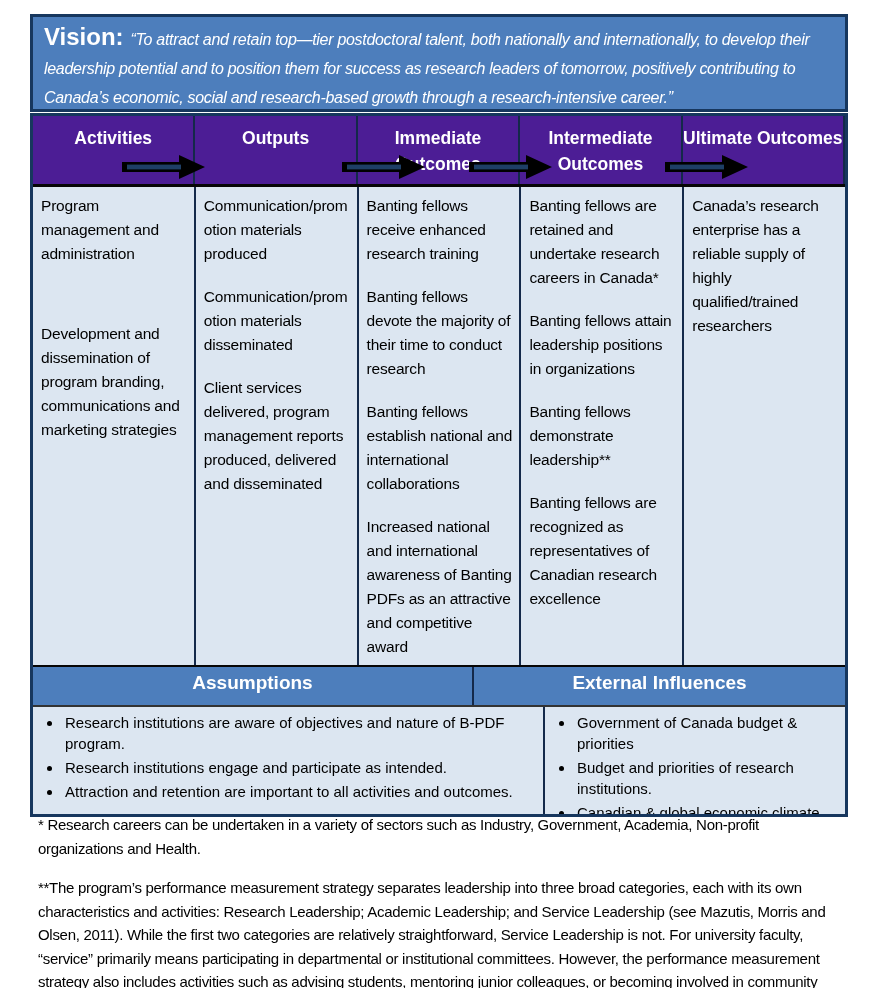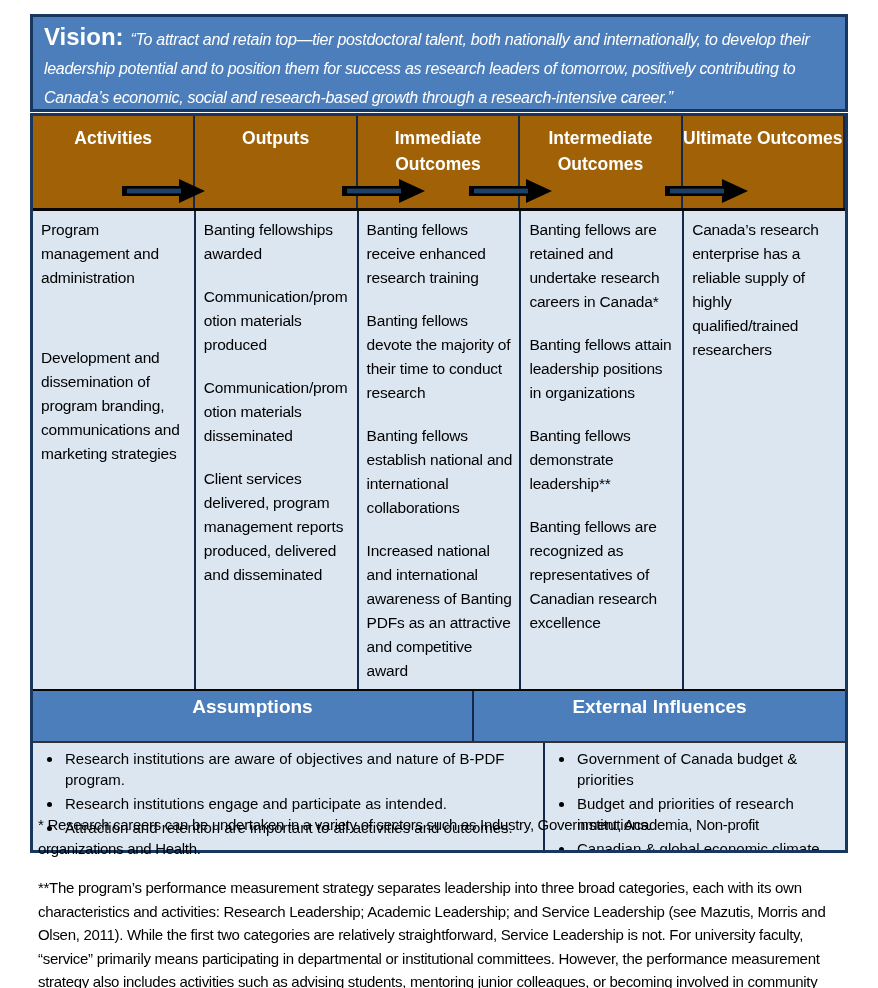--- a/index.html
+++ b/index.html
@@ -14,22 +14,22 @@
     box-sizing:border-box; height:98px; background:#4d7ebc;
     border:3px solid #17375e; padding:5px 11px 0 11px; color:#fff;
   }
   .vision p { margin:0; line-height:29px; }
   .vlabel { font-size:24px; font-weight:bold; font-style:normal; margin-right:7px; }
   .vtext  { font-size:16px; font-style:italic; letter-spacing:-0.3px; }
 
   
   .model { box-sizing:border-box; margin-top:1px; border:3px solid #17375e; }
   .header-row {
-    position:relative; display:flex; box-sizing:border-box; height:95px;
-    background:#a16207; border-bottom:3px solid #060606;
+    position:relative; display:flex; box-sizing:border-box; height:71px;
+    background:#4c1d95; border-bottom:3px solid #060606;
   }
   .hcell {
     flex:1; box-sizing:border-box; border-right:2px solid #14294a;
     color:#fff; font-weight:bold; font-size:17.5px; line-height:26px;
     text-align:center; padding-top:9px;
   }
   .hcell:last-child { border-right:none; }
   .arrow { position:absolute; bottom:2px; width:88px; height:30px; }
 
   .body-row { display:flex; background:#dce6f1; }
@@ -38,21 +38,21 @@
     min-height:430px; padding:7px 7px 6px 8px;
     font-size:15.5px; line-height:24px; letter-spacing:-0.2px;
     overflow-wrap:break-word; word-break:break-word;
   }
   .bcell:last-child { border-right:none; }
   .bcell p { margin:0 0 19px 0; }
   .bcell p:last-child { margin-bottom:0; }
   .gapcol p:first-child { margin-bottom:56px; }
   .u { text-decoration:underline; }
 
-  .bottom-headers { display:flex; box-sizing:border-box; height:52px; background:#4d7ebc; border-top:2px solid #060606; }
+  .bottom-headers { display:flex; box-sizing:border-box; height:40px; background:#4d7ebc; border-top:2px solid #060606; }
   .bh-cell {
     box-sizing:border-box; color:#fff; font-weight:bold; font-size:19px;
     text-align:center; padding-top:5px;
   }
   .bh-left { width:441px; border-right:2px solid #14294a; }
   .bh-right { flex:1; }
 
   .bottom-body { display:flex; box-sizing:border-box; height:109px; background:#dce6f1; border-top:2px solid #333; }
   .bb-cell { box-sizing:border-box; overflow:hidden; }
   .bb-left { width:512px; border-right:2px solid #14294a; }
@@ -100,21 +100,20 @@
             <path d="M3 10 H60 V3 L86 15 L60 27 V20 H3 Z" fill="#000000"></path>
             <rect x="8" y="12.6" width="54" height="4.8" fill="#1e3f66"></rect>
           </svg>
         </div>
       <div class="body-row" id="body-row">
           <div class="bcell gapcol">
             <p>Program management and administration</p>
             <p>Development and dissemination of program branding, communications and marketing strategies</p>
           </div>
           <div class="bcell">
-            <p>Banting fellowships awarded</p>
             <p>Communication/promotion materials produced</p>
             <p>Communication/promotion materials disseminated</p>
             <p>Client services delivered, program management reports produced, delivered and disseminated</p>
           </div>
           <div class="bcell">
             <p>Banting fellows receive enhanced research training</p>
             <p>Banting fellows devote the majority of their time to conduct research</p>
             <p>Banting fellows establish national and international collaborations</p>
             <p>Increased national and international awareness of Banting PDFs as an attractive and competitive award</p>
           </div>

